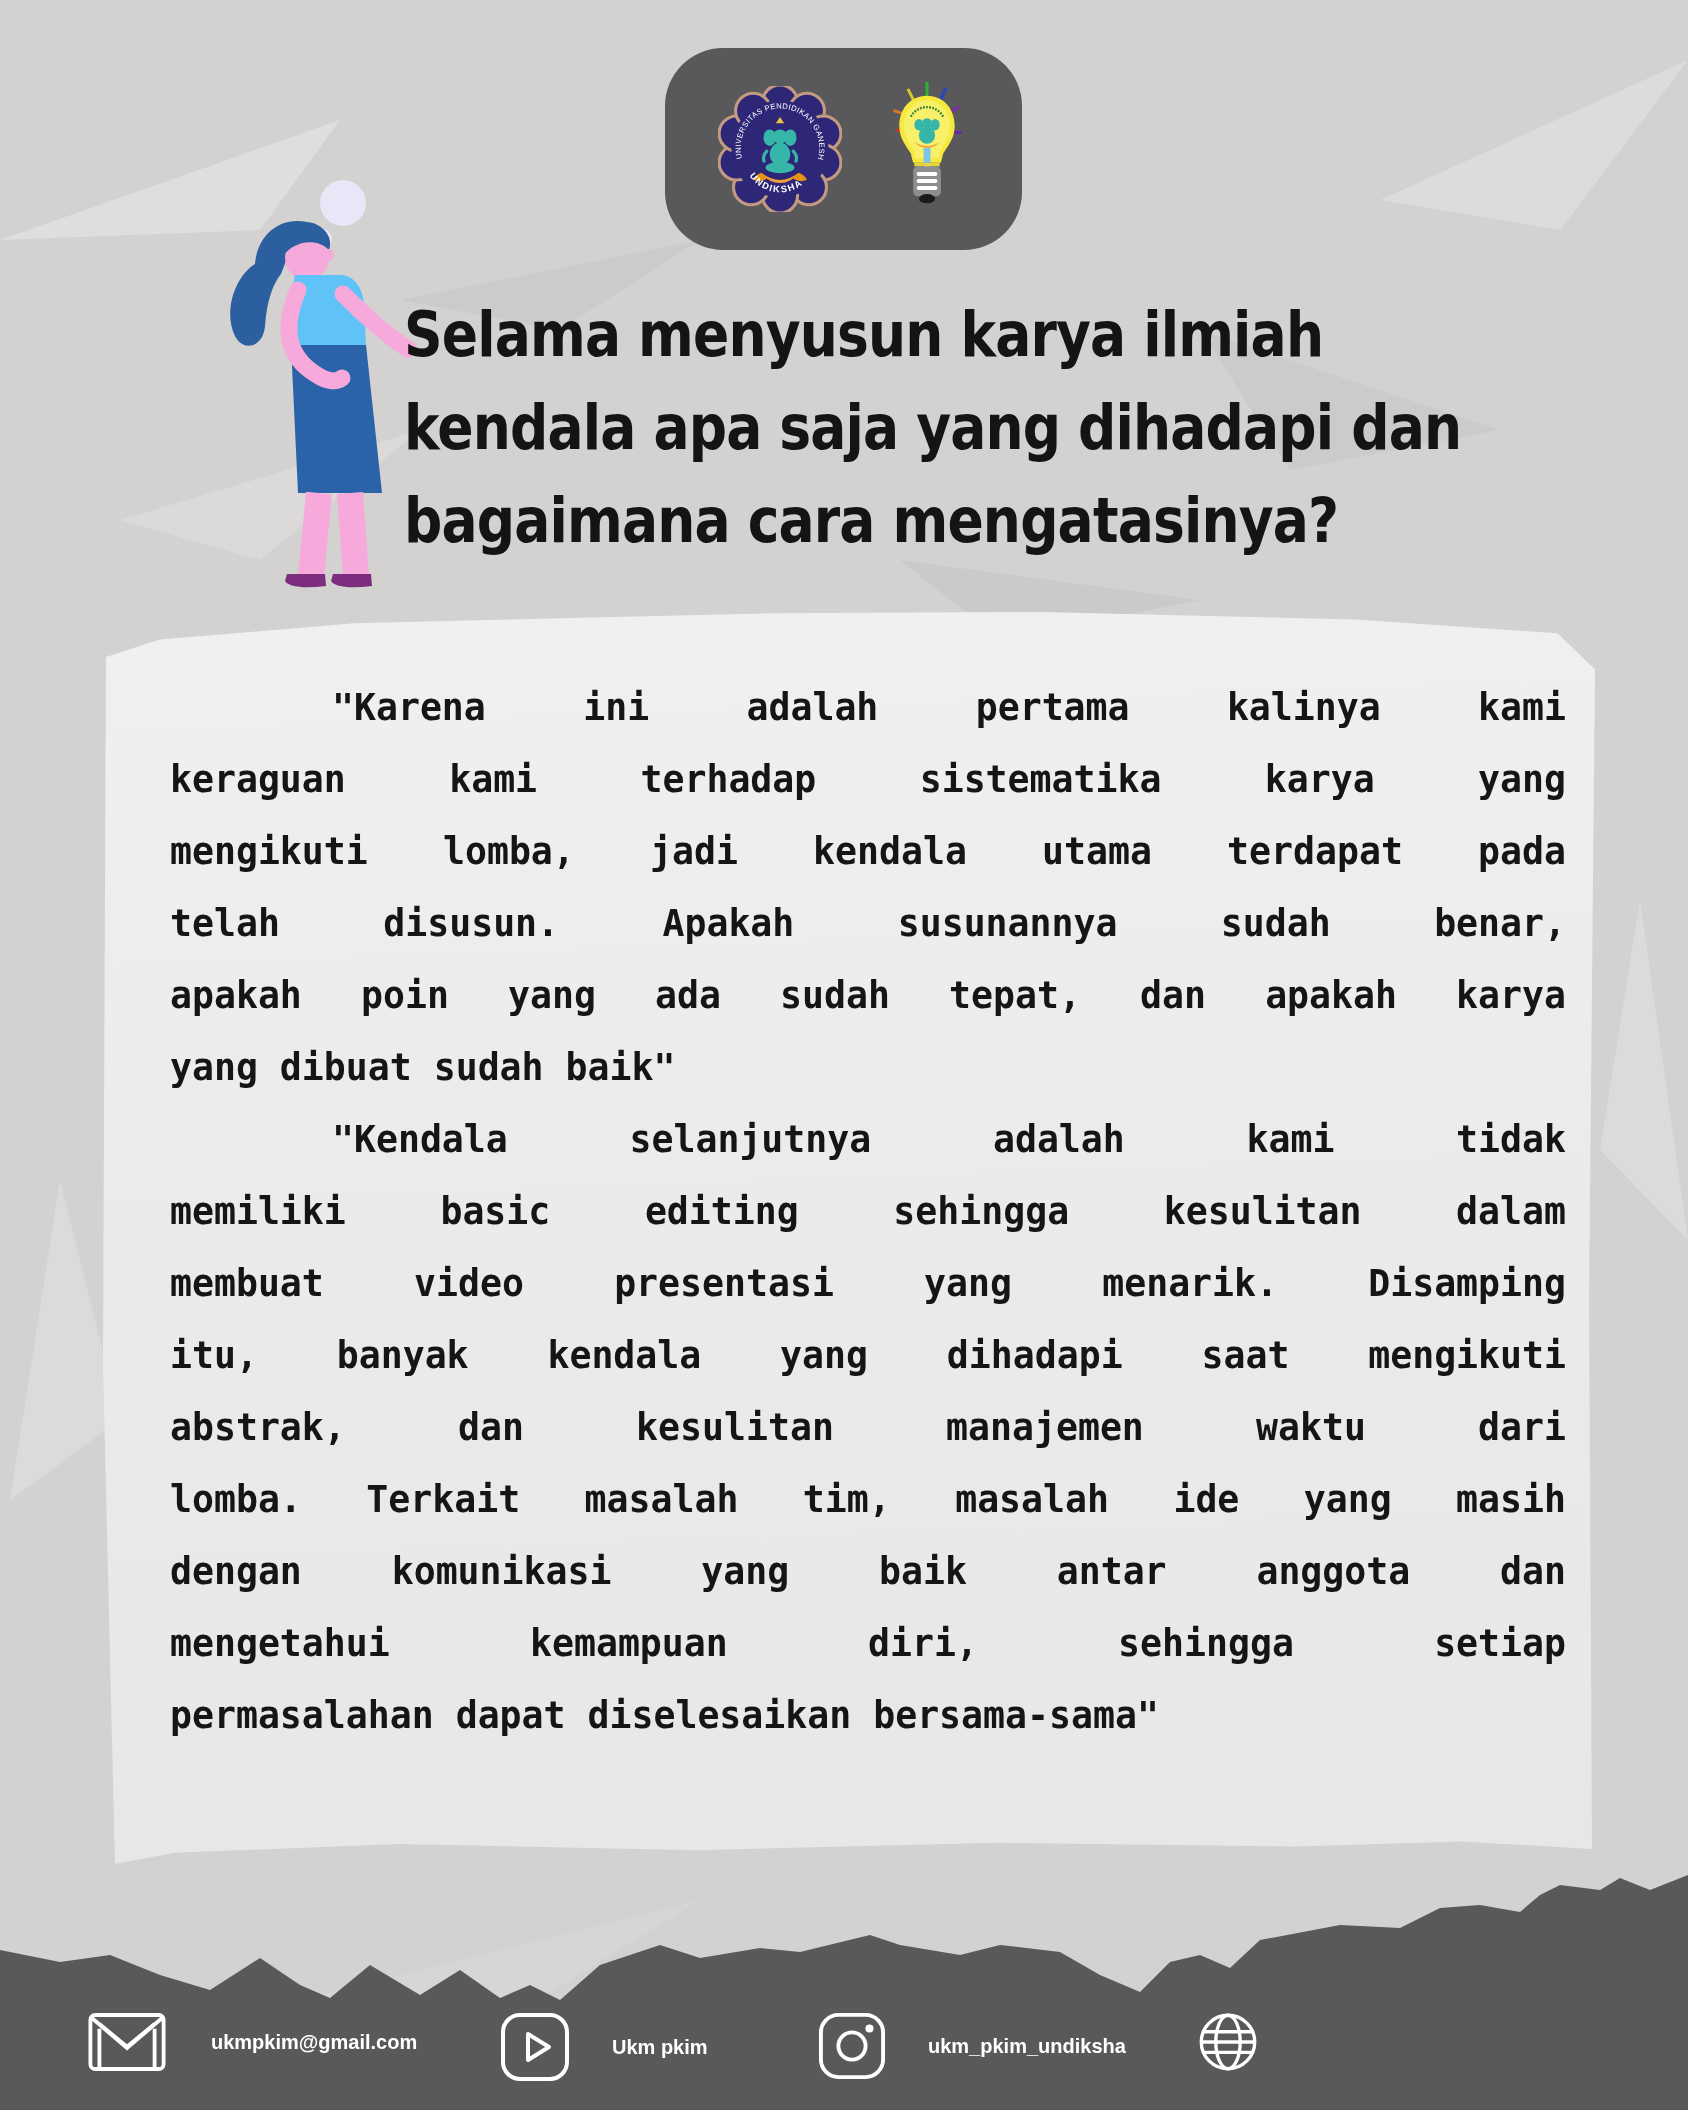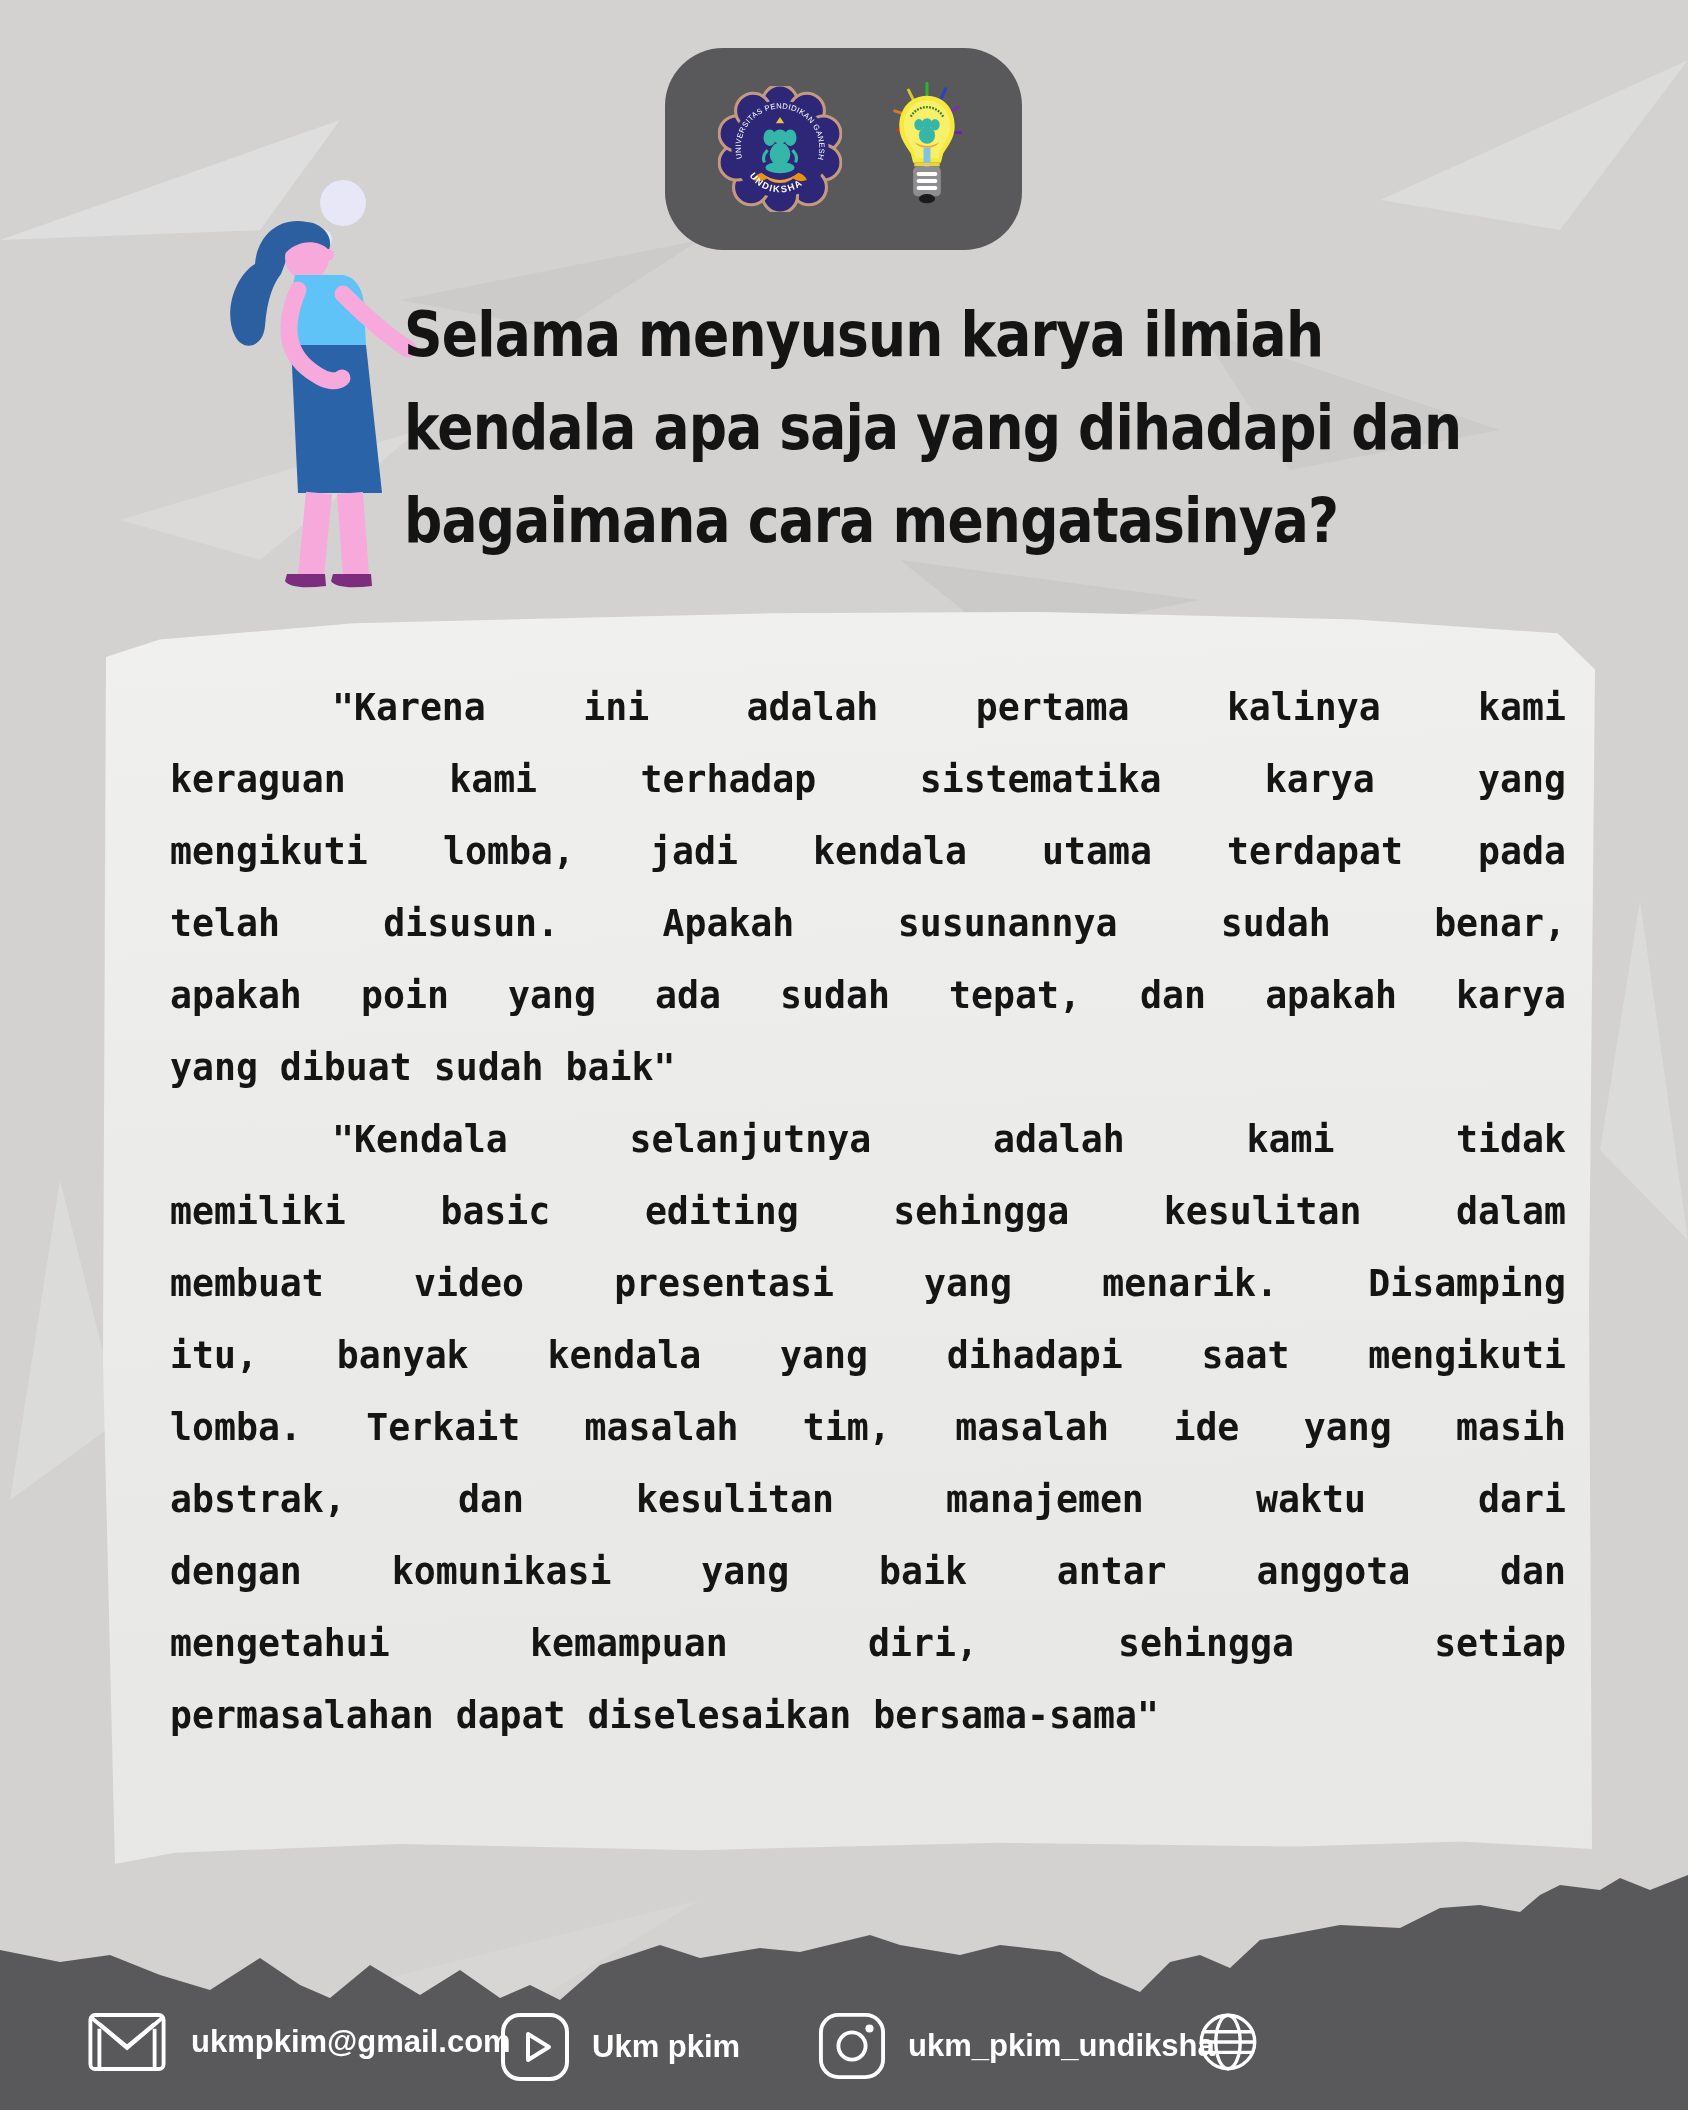--- a/index.html
+++ b/index.html
@@ -68,21 +68,21 @@
       1560px 35px, 1600px 40px, 1620px 28px, 1650px 40px, 1688px 25px,
       1688px 260px, 0px 260px
     );
   }
   .footer-item {
     position:absolute; top:162px; display:flex; align-items:center; gap:22px;
     color:#ffffff;
   }
   .footer-item .label {
     font-family:"Liberation Sans", sans-serif; font-weight:bold;
-    font-size:31px; letter-spacing:0px; white-space:nowrap;
+    font-size:20px; letter-spacing:0px; white-space:nowrap;margin-left:20px;
   }
   .fi-1 { left:85px; }
   .fi-2 { left:500px; }
   .fi-3 { left:818px; }
   .fi-4 { left:1198px; }
   .footer-item svg { display:block; }
 </style>
 </head>
 <body>
 
@@ -215,22 +215,22 @@
       <div class="qline indent">"Karena ini adalah pertama kalinya kami</div>
       <div class="qline">keraguan kami terhadap sistematika karya yang</div>
       <div class="qline">mengikuti lomba, jadi kendala utama terdapat pada</div>
       <div class="qline">telah disusun. Apakah susunannya sudah benar,</div>
       <div class="qline">apakah poin yang ada sudah tepat, dan apakah karya</div>
       <div class="qline endline">yang dibuat sudah baik"</div>
       <div class="qline indent">"Kendala selanjutnya adalah kami tidak</div>
       <div class="qline">memiliki basic editing sehingga kesulitan dalam</div>
       <div class="qline">membuat video presentasi yang menarik. Disamping</div>
       <div class="qline">itu, banyak kendala yang dihadapi saat mengikuti</div>
+      <div class="qline">abstrak, dan kesulitan manajemen waktu dari</div>
       <div class="qline">lomba. Terkait masalah tim, masalah ide yang masih</div>
-      <div class="qline">abstrak, dan kesulitan manajemen waktu dari</div>
       <div class="qline">dengan komunikasi yang baik antar anggota dan</div>
       <div class="qline">mengetahui kemampuan diri, sehingga setiap</div>
       <div class="qline endline">permasalahan dapat diselesaikan bersama-sama"</div>
     </div>
   </div>
 
   <div class="footer">
 
     <div class="footer-item fi-1">
       <svg width="84" height="60" viewBox="0 0 66 50">

